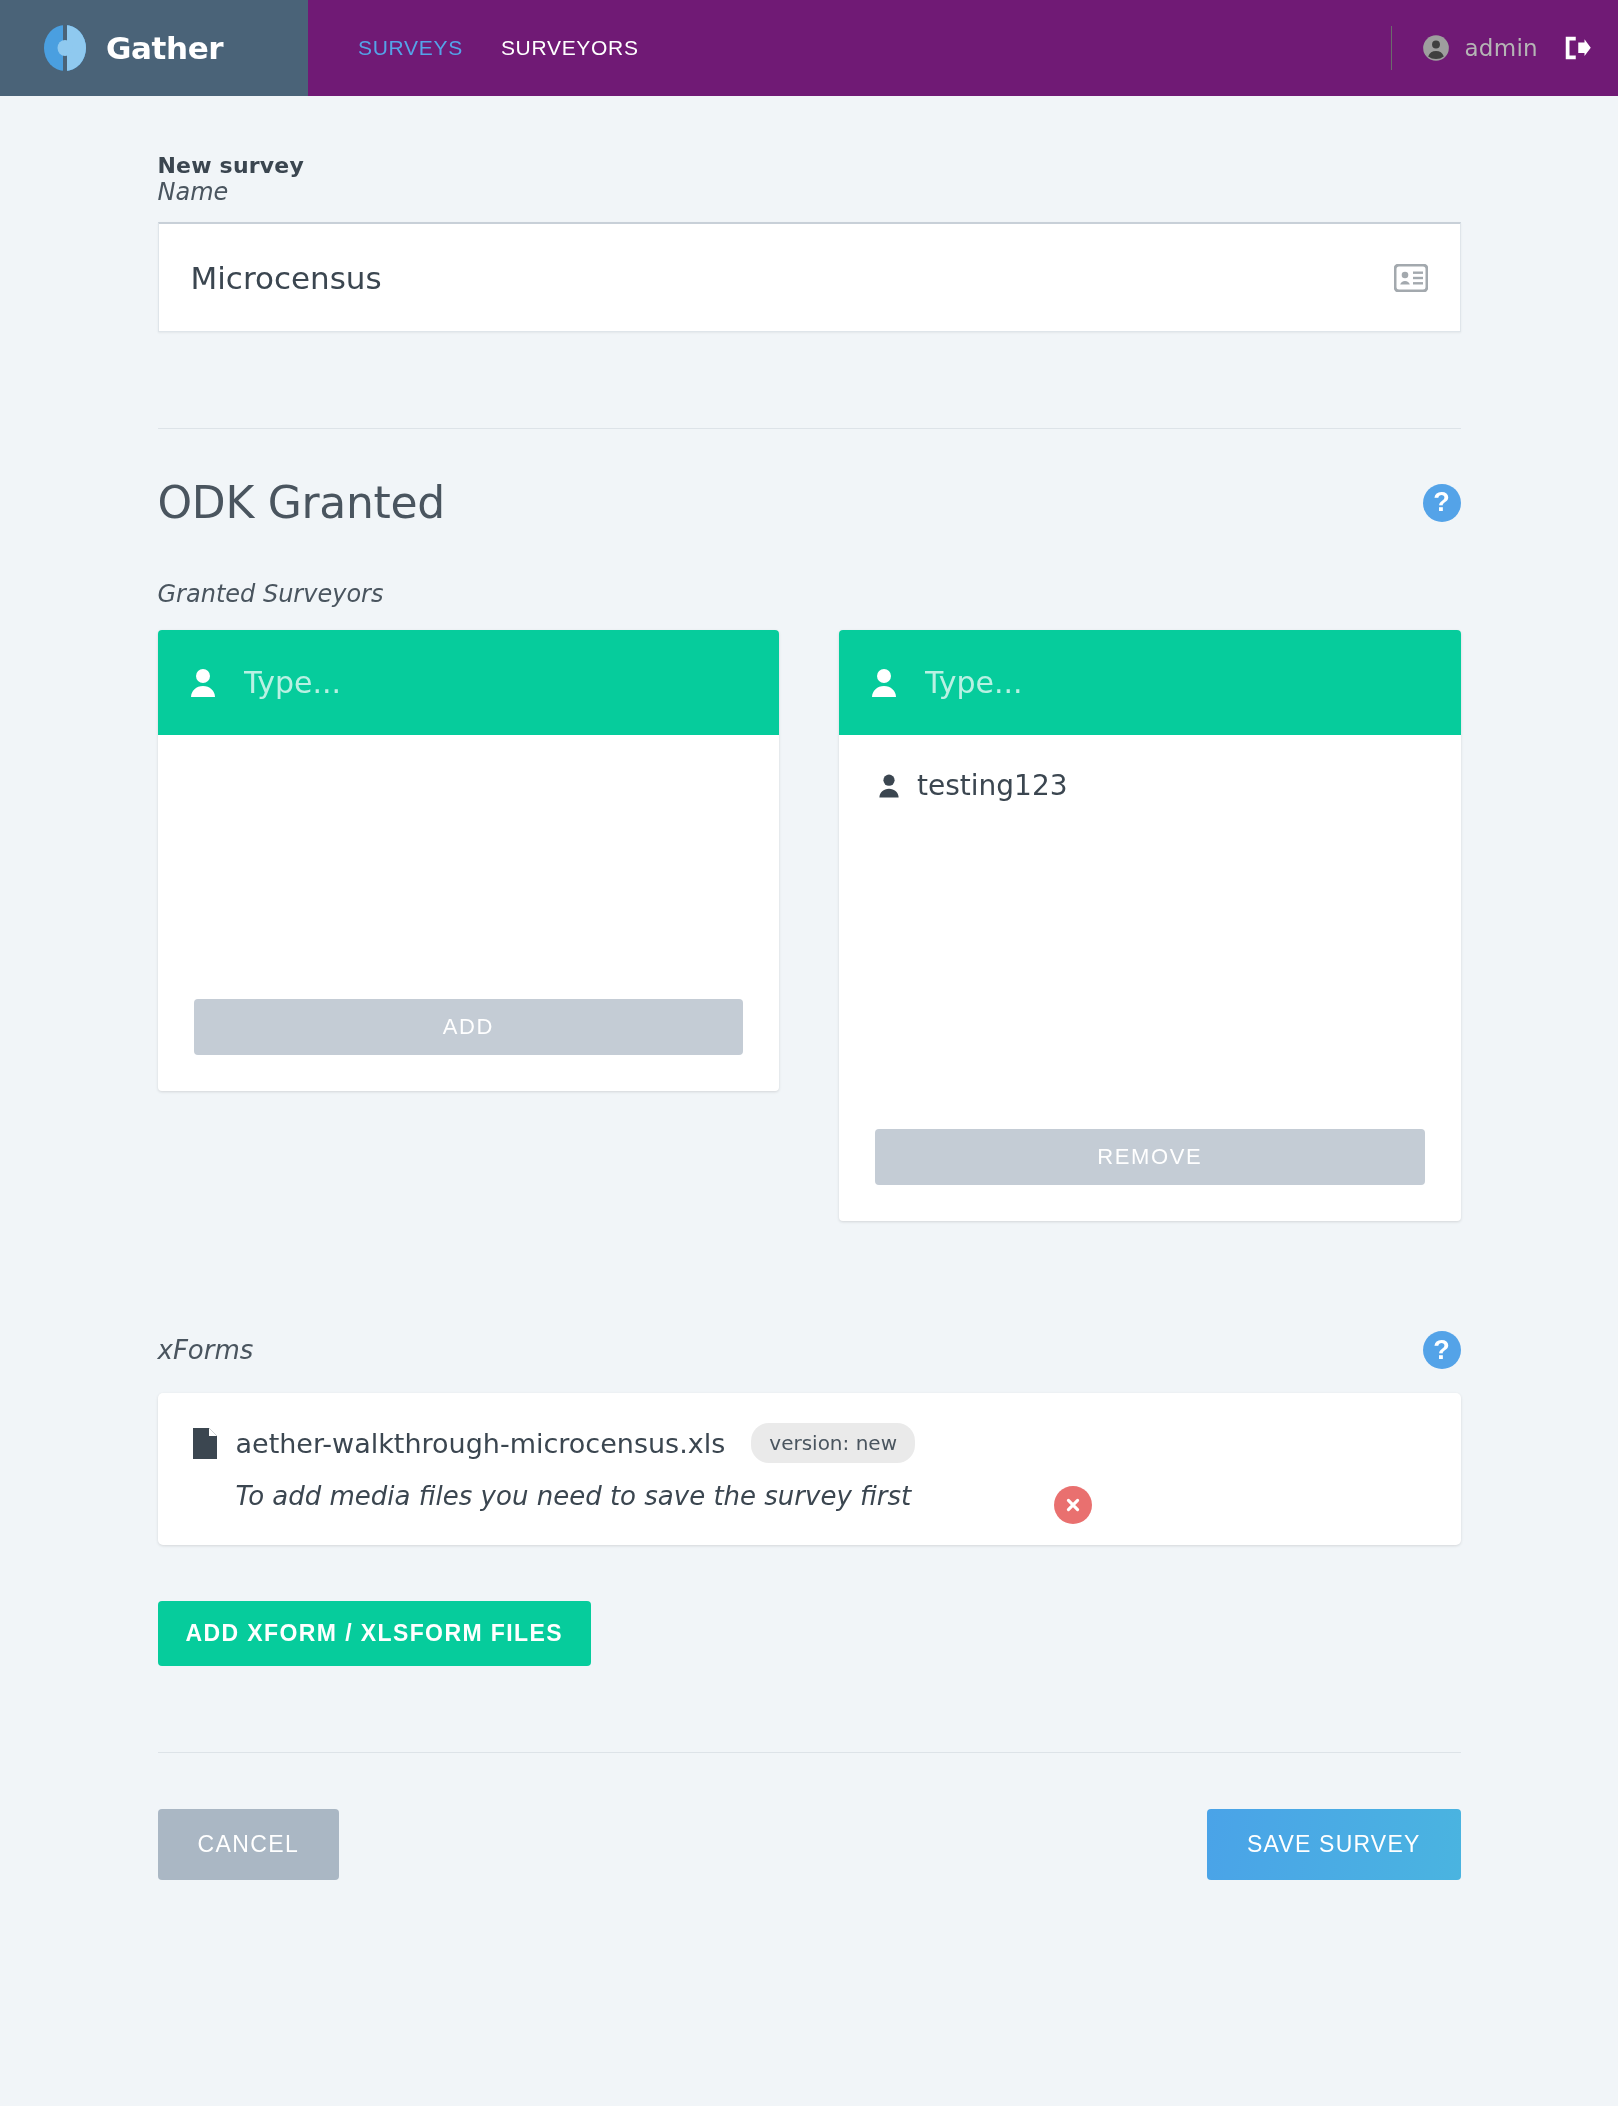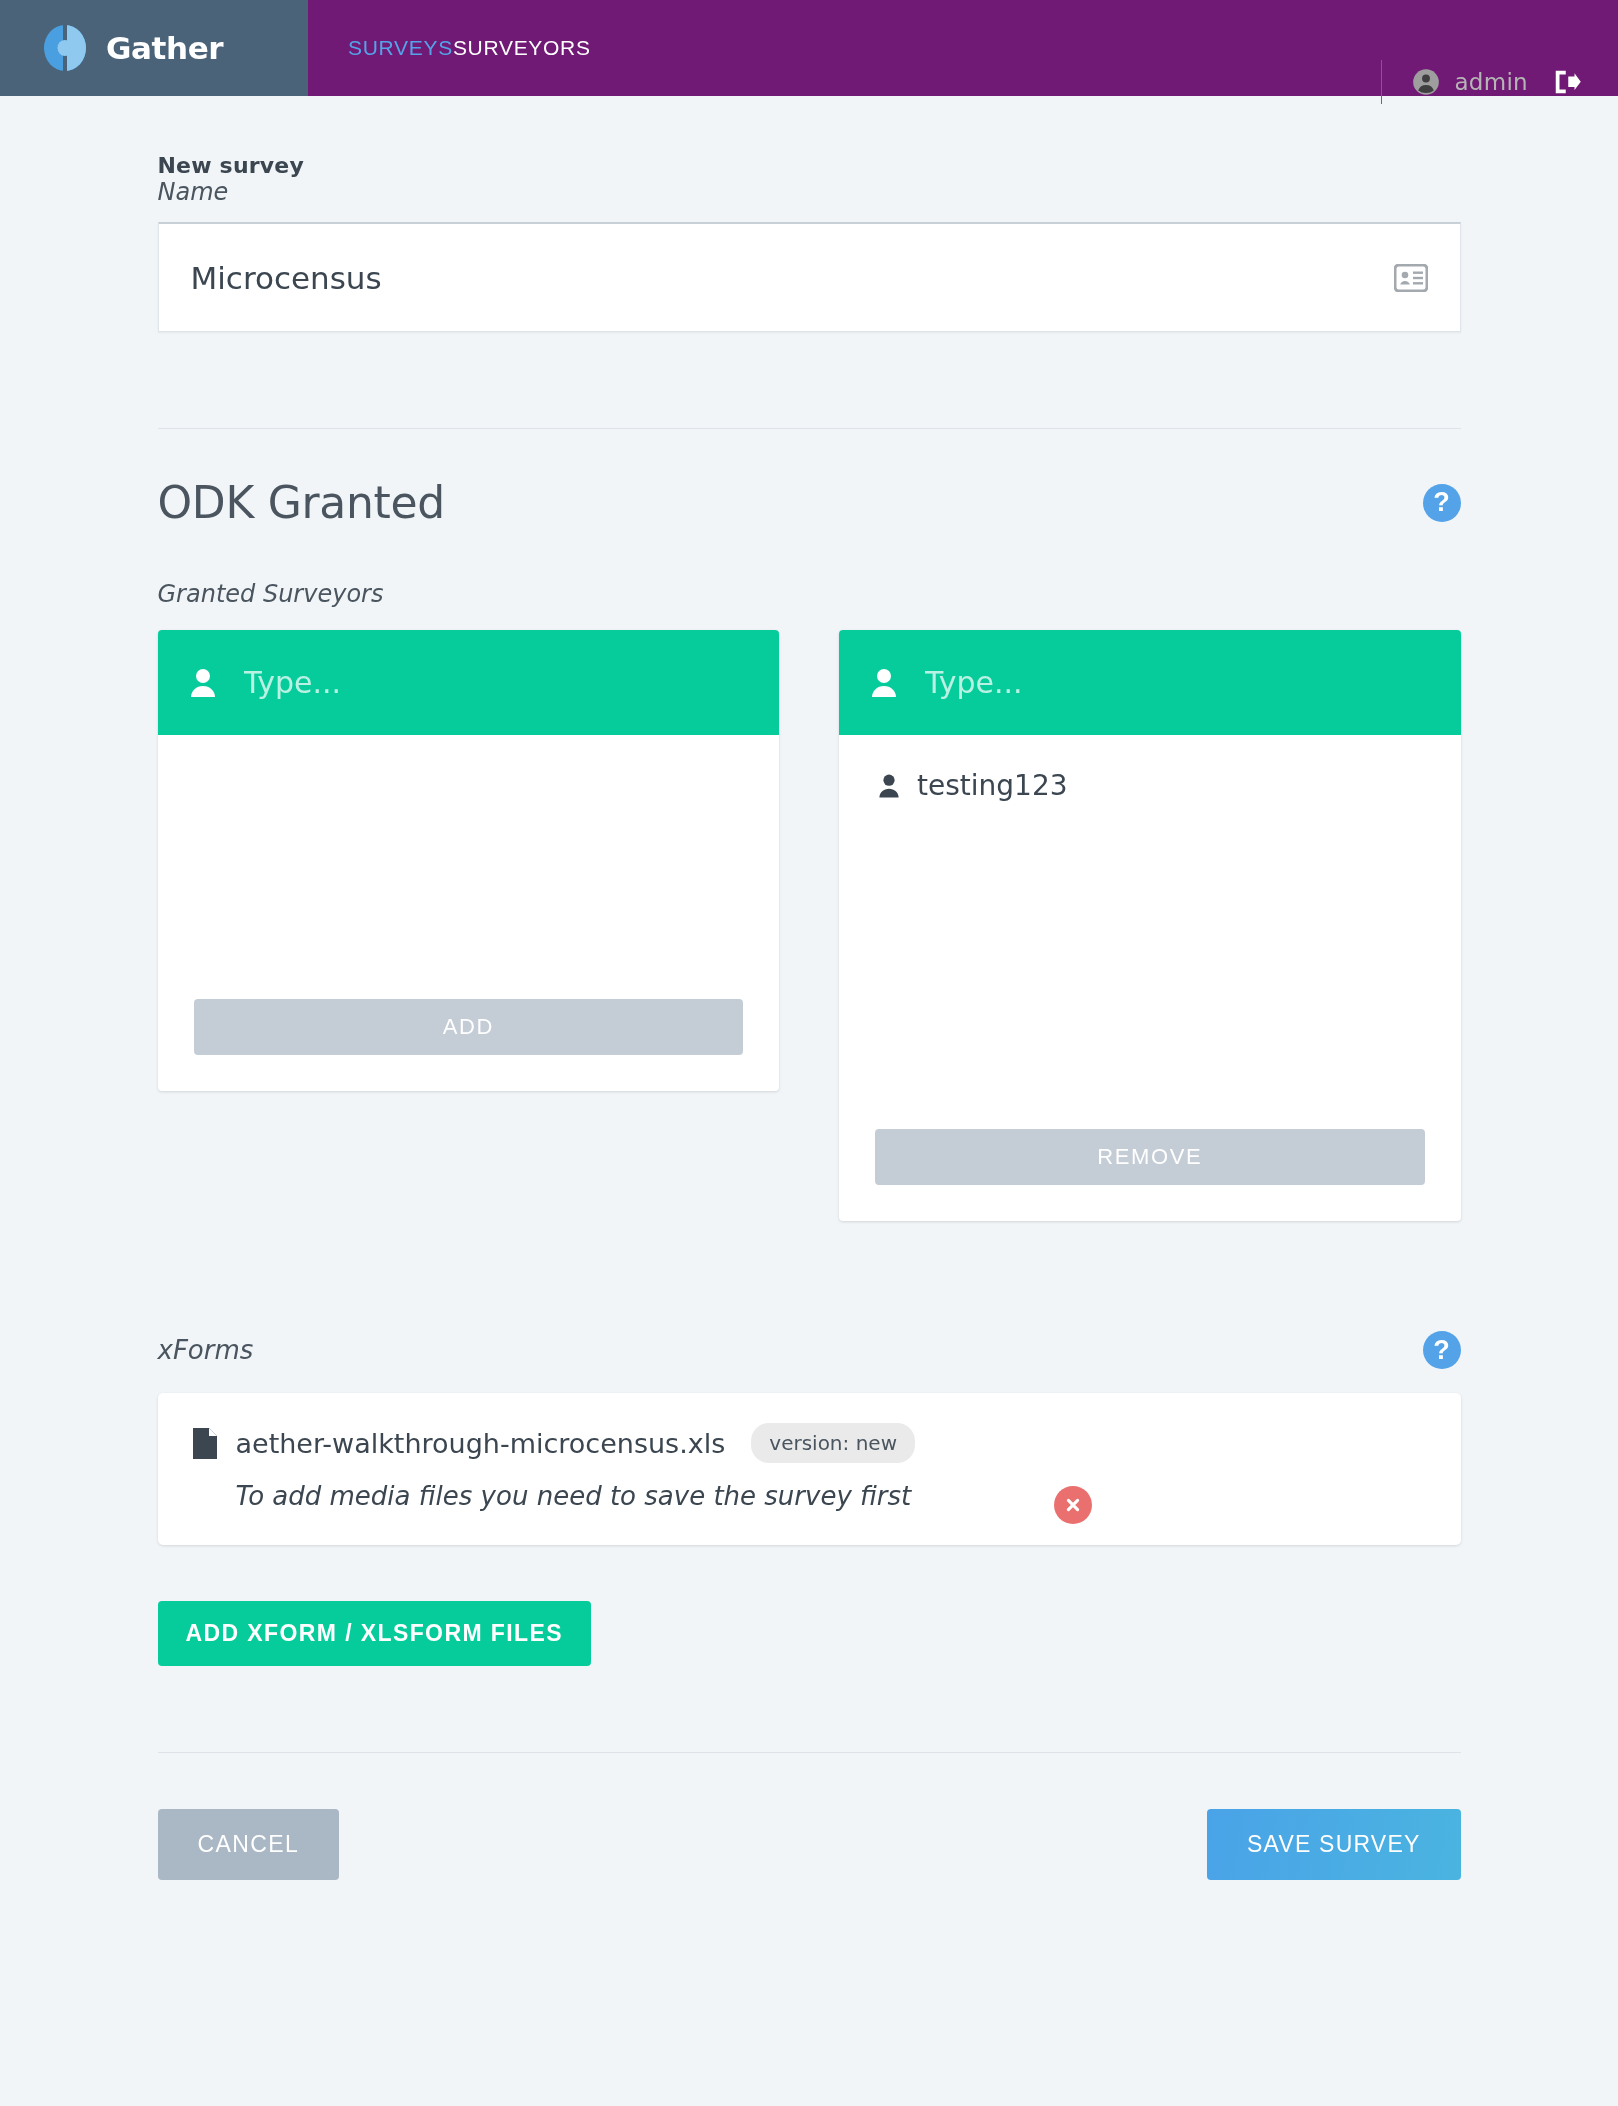--- a/index.html
+++ b/index.html
@@ -38,39 +38,39 @@
   .brand-name {
     color: #ffffff;
     font-size: 31px;
     font-weight: bold;
     letter-spacing: -0.4px;
     font-family: "DejaVu Sans", sans-serif;
   }
   .nav-links {
     display: flex;
     align-items: center;
-    padding-left: 40px;
+    gap: 38px;
+    padding-left: 50px;
   }
   .nav-link {
     font-size: 21px;
     letter-spacing: 0.7px;
     color: #ffffff;
     text-decoration: none;
     font-family: "Liberation Sans", sans-serif;
   }
   .nav-link.active { color: #54a3e8; }
 
   .nav-right {
     margin-left: auto;
     display: flex;
     align-items: center;
     gap: 14px;
-    padding-right: 36px;
+    padding-right: 26px;
     height: 100%;
-    margin-top: 34px;
   }
   .nav-sep {
     width: 1px;
     height: 44px;
     background: #6b6b6b;
     margin-right: 16px;
   }
   .user-icon { width: 28px; height: 28px; flex: none; }
   .user-name {
     color: #b5b5b5;

